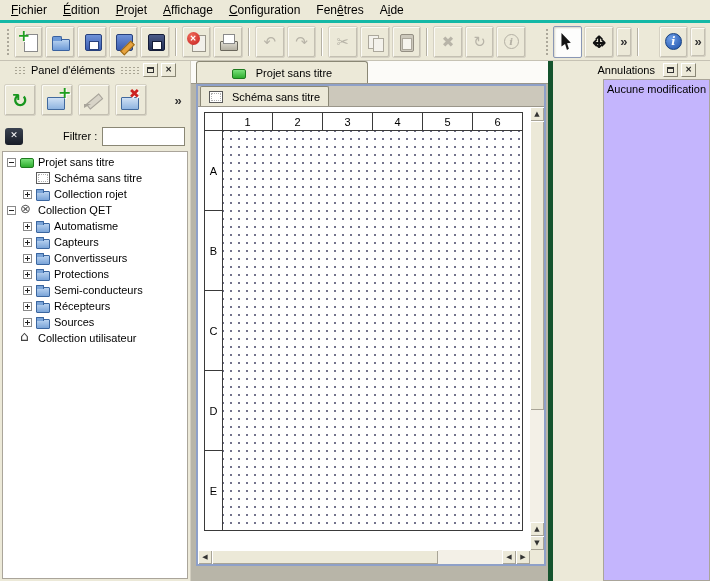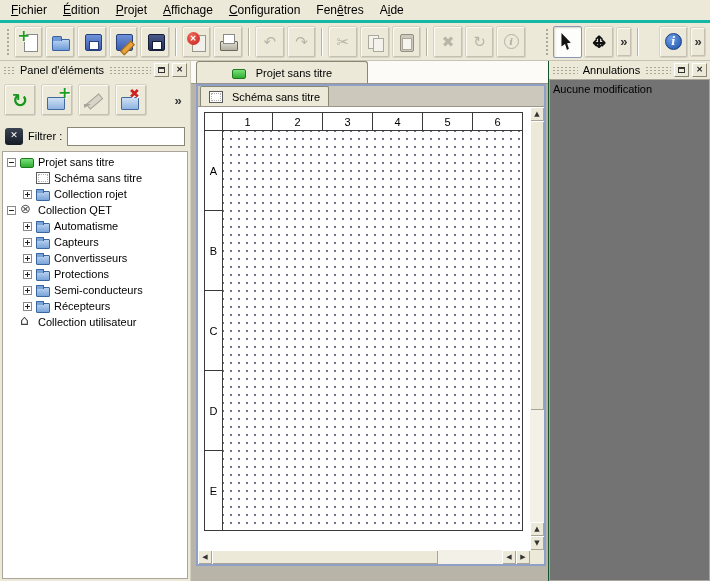--- a/index.html
+++ b/index.html
@@ -82,22 +82,22 @@
   .ic-infoblue { width:17px; height:17px; border-radius:50%;
                  background:radial-gradient(circle at 35% 30%, #6fa0e8, #1d4fa8);
                  border:1px solid #16407f; position:relative; }
   .ic-infoblue::after { content:"i"; position:absolute; left:0; right:0; top:0; text-align:center;
                         color:#fff; font:italic bold 11px "DejaVu Serif",serif; line-height:16px; }
 
   
   .main { flex:1; display:flex; min-height:0; }
   .dock { display:flex; flex-direction:column; background:#ece9d8; }
   .dock.left { width:191px; flex:0 0 191px; border-right:1px solid #d2cec0; }
-  .dock.right { width:162px; flex:0 0 162px; border-left:1px solid #14532d; }
-  .dock-title { height:18px; display:flex; align-items:center; padding:0 3px; gap:3px; flex:0 0 18px; }
+  .dock.right { width:162px; flex:0 0 162px; border-left:5px solid #14532d;align-items:flex-end; }
+  .dock-title { height:18px; display:flex; align-items:center; padding:0 14px; gap:3px; flex:0 0 18px; }
   .gripdots { height:9px; background-image:radial-gradient(#a9a594 1px, transparent 1.15px);
               background-size:4px 3px; }
   .gd-s { width:12px; }
   .gd-f { flex:1; }
   .dock-title-text { font-size:11px; padding:0 2px; white-space:nowrap; }
   .dock-btn { width:15px; height:14px; background:#ece9d8; border:1px solid;
               border-color:#fff #8a8775 #8a8775 #fff; display:flex; align-items:center;
               justify-content:center; padding:0; font-size:8px; cursor:default; }
   .float-ic { width:7px; height:6px; border:1px solid #333; border-top-width:2px; display:block; }
   .close-gly { font-size:8px; font-weight:bold; color:#222; line-height:1; }
@@ -117,21 +117,21 @@
   .ic-editel::after { content:""; position:absolute; left:2px; top:16px; width:0; height:0;
                       border-top:4px solid #a8a49a; border-right:7px solid transparent; }
   .ic-delel::after { content:"✖"; position:absolute; left:10px; top:-2px; color:#cc2222;
                      font:bold 13px "DejaVu Sans",sans-serif; text-shadow:1px 1px 0 #fff; }
 
   .filter-row { display:flex; align-items:center; gap:5px; padding:3px 5px 4px 5px; flex:0 0 27px; }
   .ic-filter { width:18px; height:17px; background:linear-gradient(#3a4250,#171c26); border-radius:3px;
                position:relative; flex:0 0 18px; }
   .ic-filter::after { content:"✕"; position:absolute; left:0; right:0; top:2px; text-align:center;
                       color:#fff; font-size:9px; font-weight:bold; }
-  .filter-label { font-size:11px; white-space:nowrap; }
+  .filter-label { font-size:11px; white-space:nowrap;margin-left:35px; }
   .filter-input { flex:1; height:19px; border:1px solid #8a8775; background:#fff; font-size:11px;
                   padding:1px 3px; min-width:0; }
 
   .tree { flex:1; background:#fff; border:1px solid #aaa59a; margin:1px 2px 2px 2px;
           overflow:hidden; padding-top:2px; font-size:11px; }
   .trow { height:16px; display:flex; align-items:center; padding-left:4px; white-space:nowrap; cursor:default; }
   .trow.d1 { padding-left:20px; }
   .exp { width:9px; height:9px; border:1px solid #8a8a8a; background:#fff; position:relative;
          margin-right:4px; flex:0 0 9px; }
   .exp::before { content:""; position:absolute; left:1px; right:1px; top:3px; height:1px; background:#222; }
@@ -193,21 +193,21 @@
           box-shadow:inset 1px 1px 0 #fff, inset -1px -1px 0 #a8a496; display:flex;
           align-items:center; justify-content:center; cursor:default; }
   .sbtn span { font-size:7px; color:#333; line-height:1; font-family:"DejaVu Sans",sans-serif; }
   .strack { flex:1; position:relative; }
   .sthumb { position:absolute; background:#ece9d8;
             box-shadow:inset 1px 1px 0 #fff, inset -1px -1px 0 #a8a496; }
   .vthumb { left:0; top:0; width:14px; height:72%; }
   .hthumb { left:0; top:0; height:14px; width:78%; }
   .scorner { position:absolute; right:0; bottom:0; width:14px; height:14px; background:#ece9d8; }
 
-  .undo-list { flex:1; background:#737373; border:1px solid #aaa59a; font-size:11px; padding:2px 3px;
+  .undo-list { flex:1; background:#c4b5fd; border:1px solid #aaa59a; font-size:11px; padding:2px 3px;
                margin:0; overflow:hidden; }
   .undo-item { height:15px; line-height:15px; white-space:nowrap; cursor:default; }
 </style>
 </head>
 <body>
 
 <div class="app">
 
   <div class="menubar">
     <span class="menu-item"><u>F</u>ichier</span>
@@ -368,20 +368,25 @@
         </div>
         <div class="trow d1">
           <span class="exp plus"></span>
           <span class="ti ti-folder"></span>
           <span>Semi-conducteurs</span>
         </div>
         <div class="trow d1">
           <span class="exp plus"></span>
           <span class="ti ti-folder"></span>
           <span>Récepteurs</span>
+        </div>
+        <div class="trow d1">
+          <span class="exp plus"></span>
+          <span class="ti ti-folder"></span>
+          <span>Sources</span>
         </div>
         <div class="trow d0">
           <span class="exp hidden"></span>
           <span class="ti ti-home"></span>
           <span>Collection utilisateur</span>
         </div>
       </div>
     </div>
 
     <div class="center">

